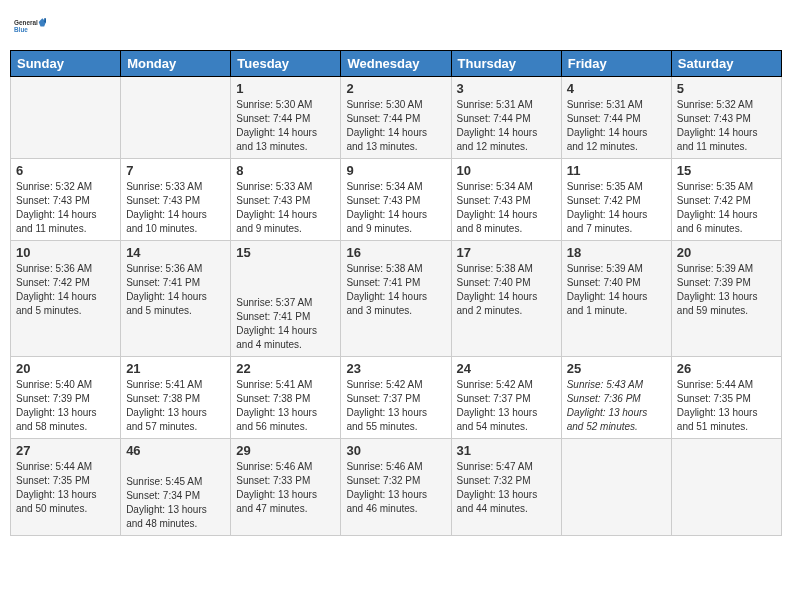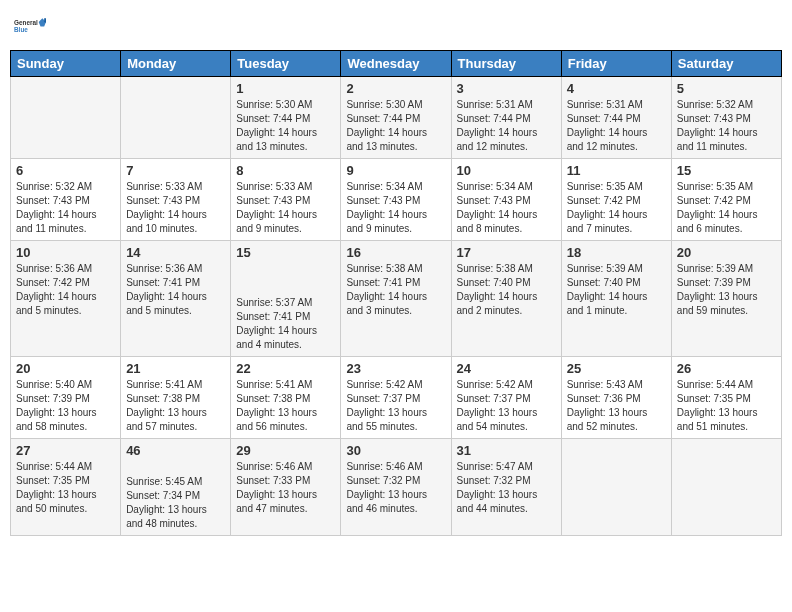--- a/index.html
+++ b/index.html
@@ -262,21 +262,21 @@
 Daylight: 13 hours and 55 minutes.</div>
         </td>
         <td>
           <span class="day-num">24</span>
           <div class="day-info" style="white-space: pre-line;">Sunrise: 5:42 AM
 Sunset: 7:37 PM
 Daylight: 13 hours and 54 minutes.</div>
         </td>
         <td>
           <span class="day-num">25</span>
-          <div class="day-info" style="white-space: pre-line;">Sunrise: 5:43 AM
+          <div class="day-info" style="white-space: pre-line; font-style: italic;">Sunrise: 5:43 AM
 Sunset: 7:36 PM
 Daylight: 13 hours and 52 minutes.</div>
         </td>
         <td>
           <span class="day-num">26</span>
           <div class="day-info" style="white-space: pre-line;">Sunrise: 5:44 AM
 Sunset: 7:35 PM
 Daylight: 13 hours and 51 minutes.</div>
         </td>
       </tr>

